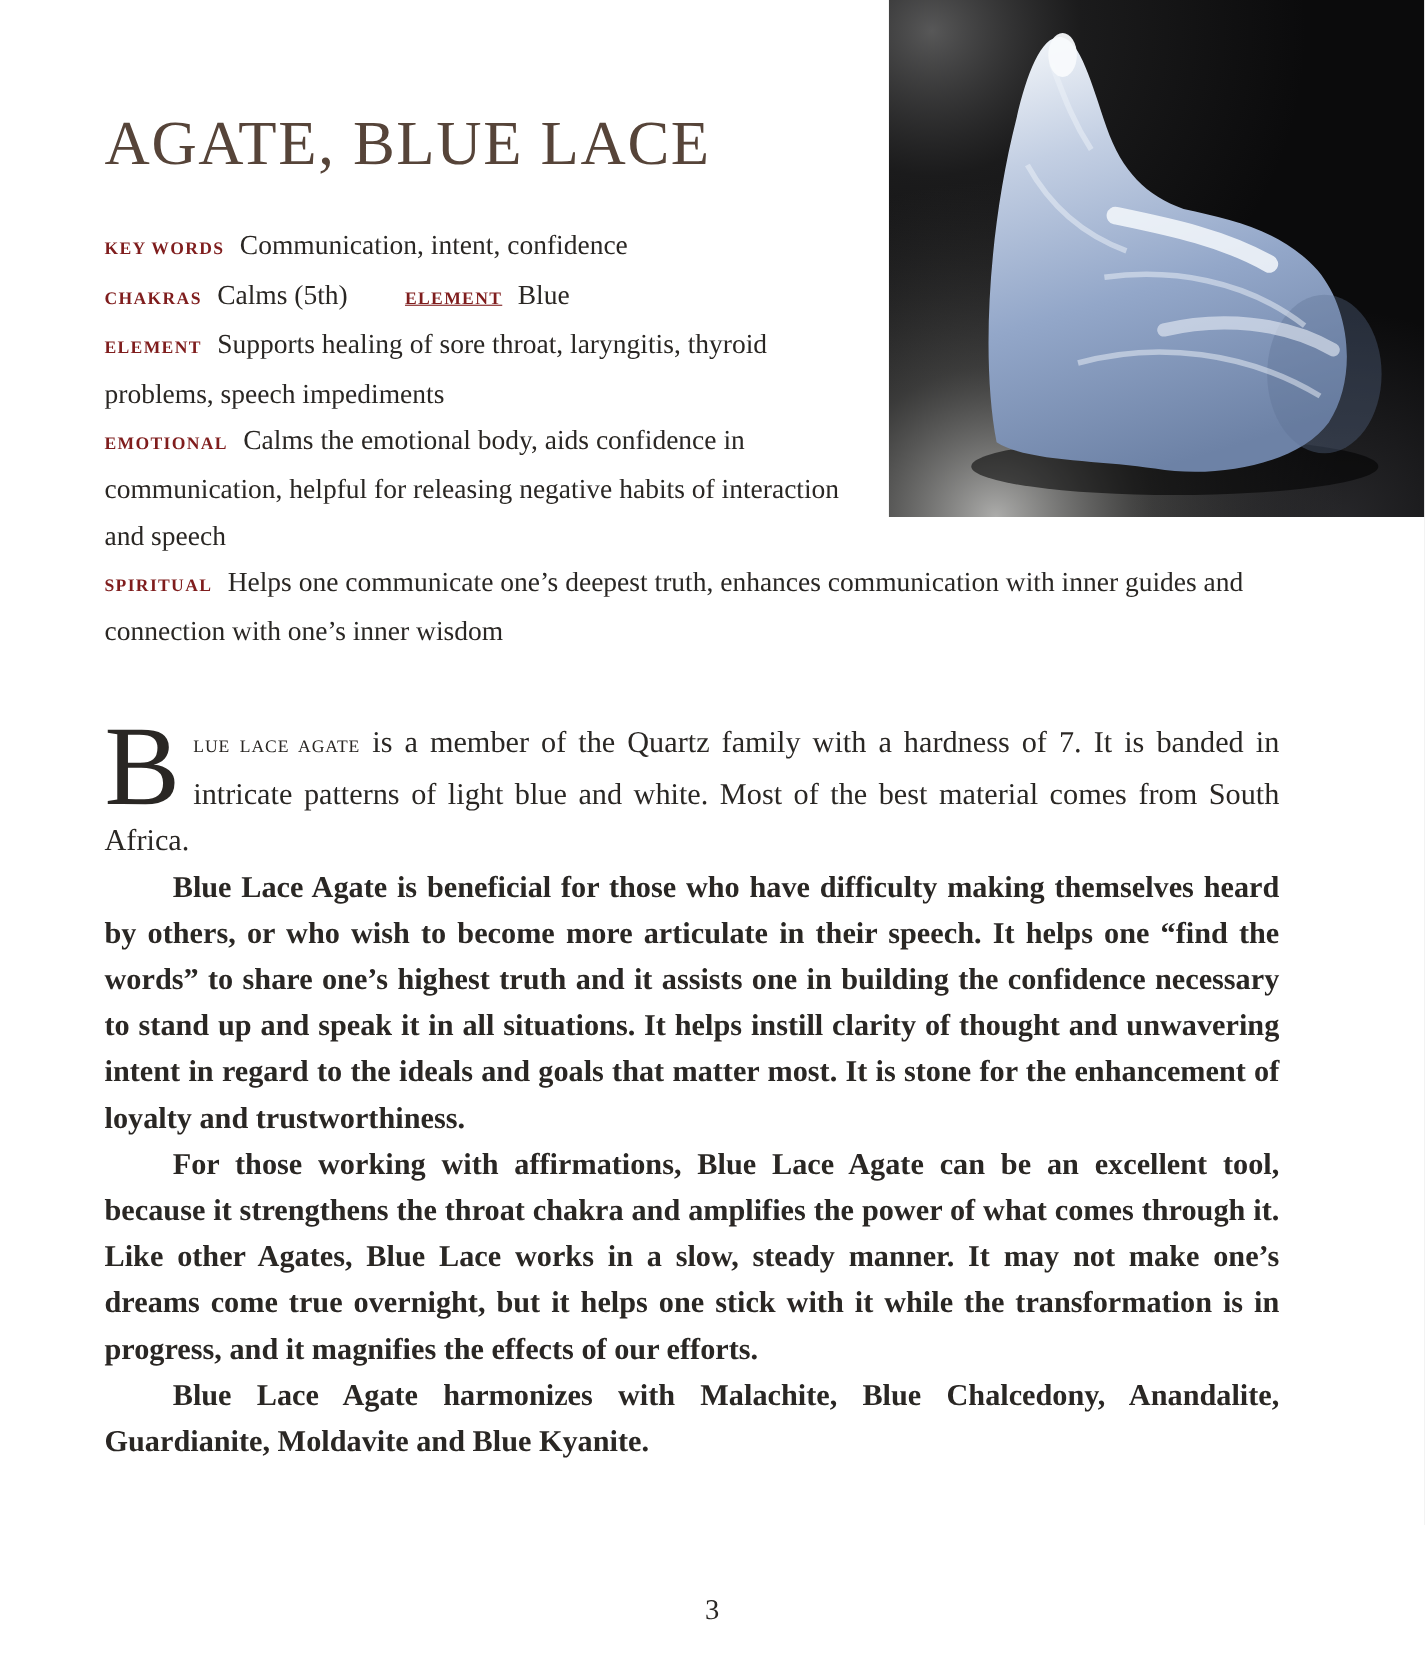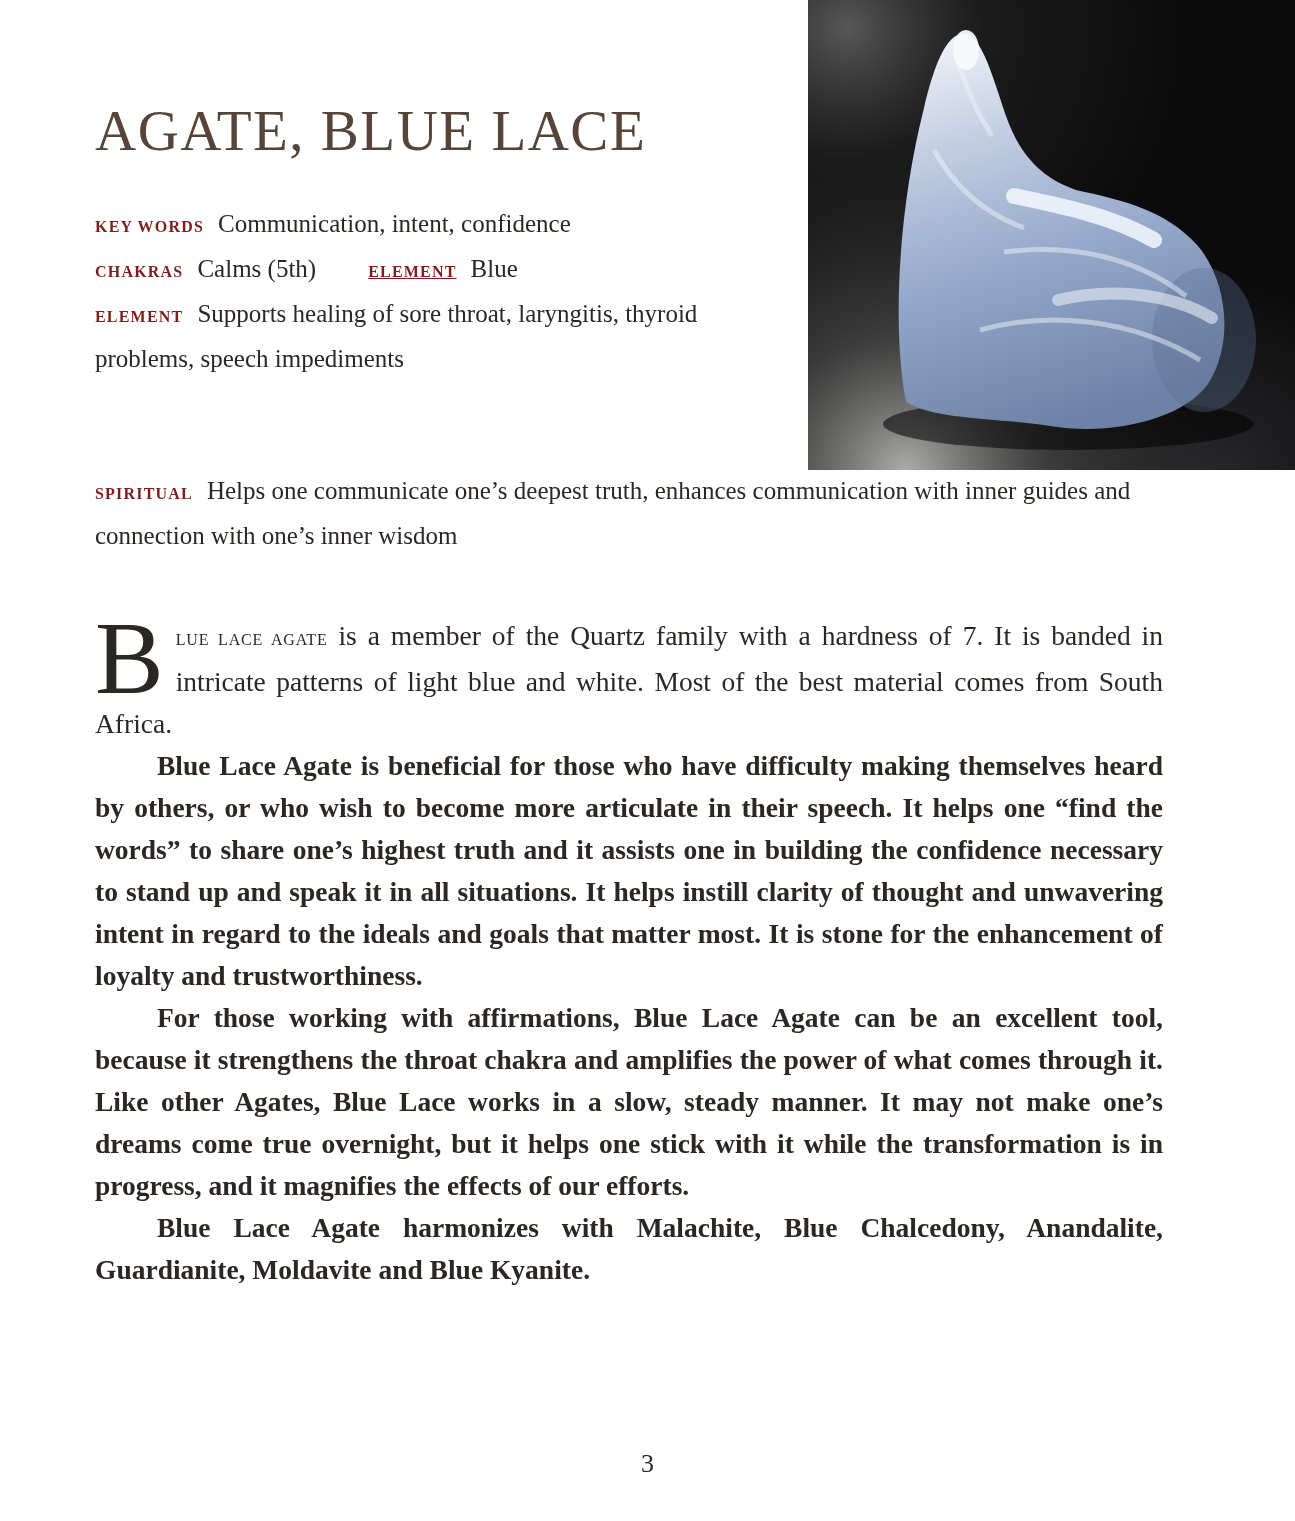--- a/index.html
+++ b/index.html
@@ -131,20 +131,23 @@
   <div class="attrs">
     <p>
       <span class="attr-label">KEY WORDS</span><span>Communication, intent, confidence</span>
     </p>
     <p>
       <span class="attr-label">CHAKRAS</span><span>Calms (5th)</span><span class="attr-label second">ELEMENT</span><span>Blue</span>
     </p>
     <p>
       <span class="attr-label">ELEMENT</span><span>Supports healing of sore throat, laryngitis, thyroid problems, speech impediments</span>
     </p>
+    <p>
+      <span class="attr-label">EMOTIONAL</span><span>Calms the emotional body, aids confidence in communication, helpful for releasing negative habits of interaction and speech</span>
+    </p>
     <p class="spiritual">
       <span class="attr-label">SPIRITUAL</span><span>Helps one communicate one’s deepest truth, enhances communication with inner guides and connection with one’s inner wisdom</span>
     </p>
   </div>
 
   <div class="body-copy">
     <p>
       <span class="dropcap">B</span><span class="lead-smallcaps">LUE LACE AGATE</span><span> is a member of the Quartz family with a hardness of 7. It is banded in intricate patterns of light blue and white. Most of the best material comes from South Africa.</span>
     </p>
     <p class="indent">Blue Lace Agate is beneficial for those who have difficulty making themselves heard by others, or who wish to become more articulate in their speech. It helps one “find the words” to share one’s highest truth and it assists one in building the confidence necessary to stand up and speak it in all situations. It helps instill clarity of thought and unwavering intent in regard to the ideals and goals that matter most. It is stone for the enhancement of loyalty and trustworthiness.</p>

